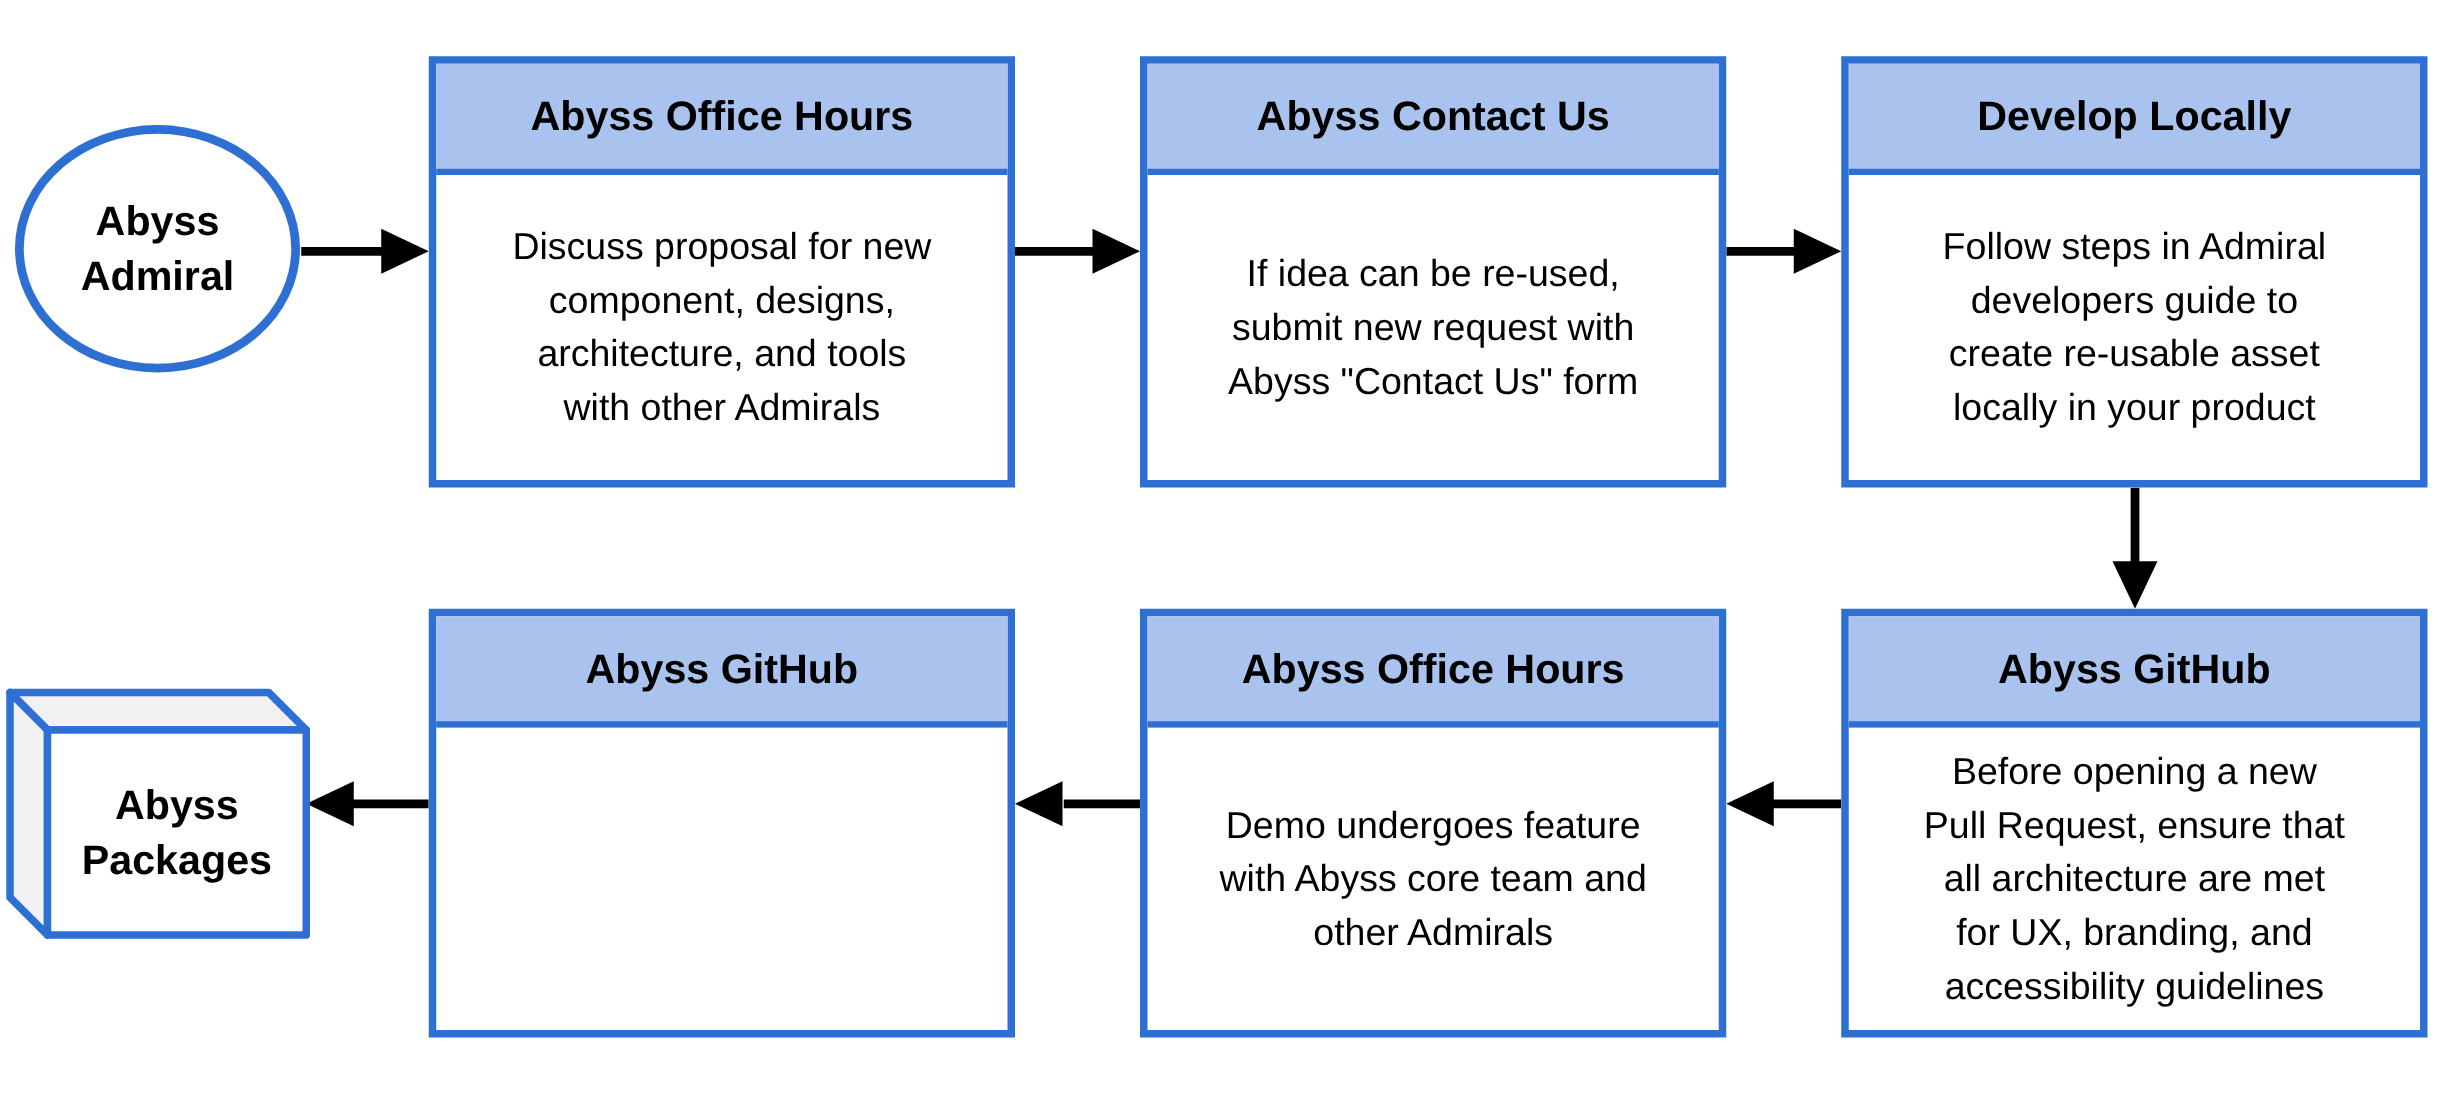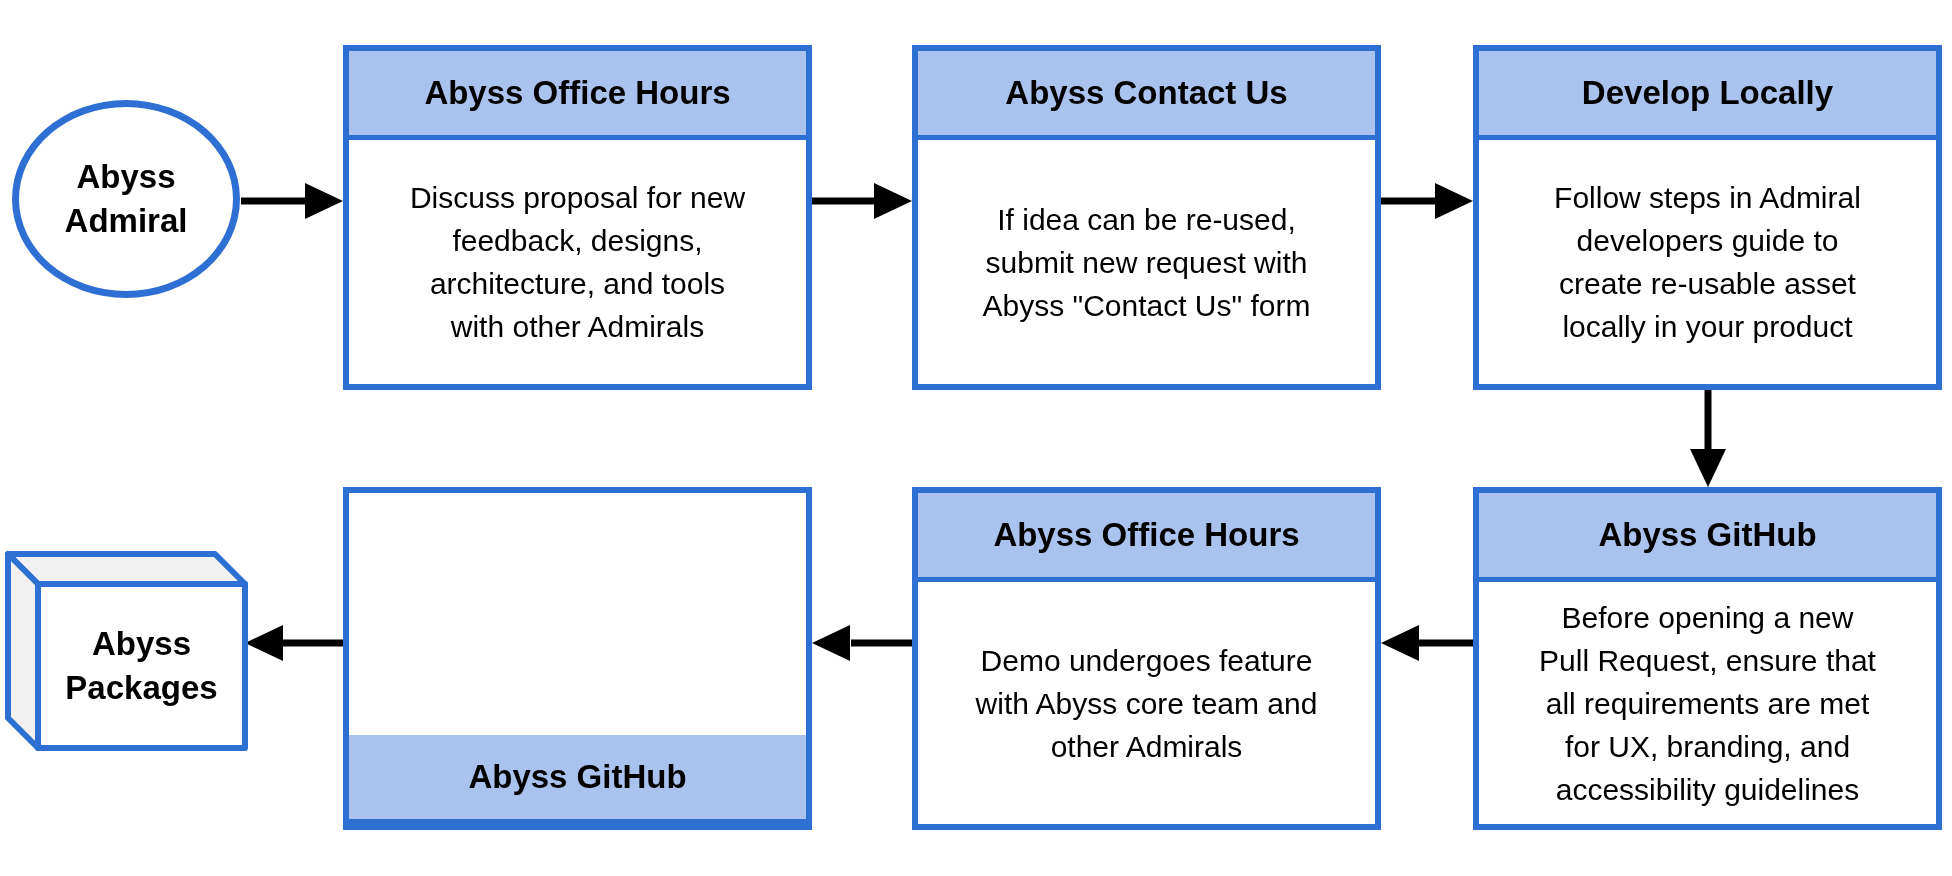--- a/index.html
+++ b/index.html
@@ -25,21 +25,21 @@
   .connector-layer {
     position: absolute;
     left: 0; top: 0;
     width: 1952px; height: 876px;
   }
   .astem { stroke: var(--arrow); stroke-width: 7; }
   .ahead { fill: var(--arrow); stroke: none; }
   .cube-side  { fill: var(--side-face); stroke: var(--node-border); stroke-width: 6; stroke-linejoin: round; }
   .cube-front { fill: var(--body-fill); stroke: var(--node-border); stroke-width: 6; stroke-linejoin: round; }
 
-  .node { position: absolute; justify-content: flex-end; }
+  .node { position: absolute; }
 
   .ellipse {
     left: 12px; top: 100px;
     width: 228px; height: 198px;
     border: 7px solid var(--node-border);
     border-radius: 50%;
     background: var(--body-fill);
     display: flex; align-items: center; justify-content: center;
     text-align: center;
     font-weight: bold;
@@ -142,21 +142,21 @@
   </svg>
 
   <div class="node ellipse">
     <span>Abyss
 Admiral</span>
   </div>
 
   <div class="node box pos-step0">
     <div class="node-header">Abyss Office Hours</div>
     <div class="node-body">Discuss proposal for new
-feedback, designs,
+component, designs,
 architecture, and tools
 with other Admirals</div>
   </div>
 
   <div class="node box pos-step1">
     <div class="node-header">Abyss Contact Us</div>
     <div class="node-body">If idea can be re-used,
 submit new request with
 Abyss "Contact Us" form</div>
   </div>
@@ -166,21 +166,21 @@
     <div class="node-body">Follow steps in Admiral
 developers guide to
 create re-usable asset
 locally in your product</div>
   </div>
 
   <div class="node box pos-step3">
     <div class="node-header">Abyss GitHub</div>
     <div class="node-body">Before opening a new
 Pull Request, ensure that
-all requirements are met
+all architecture are met
 for UX, branding, and
 accessibility guidelines</div>
   </div>
 
   <div class="node box pos-step4">
     <div class="node-header">Abyss Office Hours</div>
     <div class="node-body">Demo undergoes feature
 with Abyss core team and
 other Admirals</div>
   </div>

